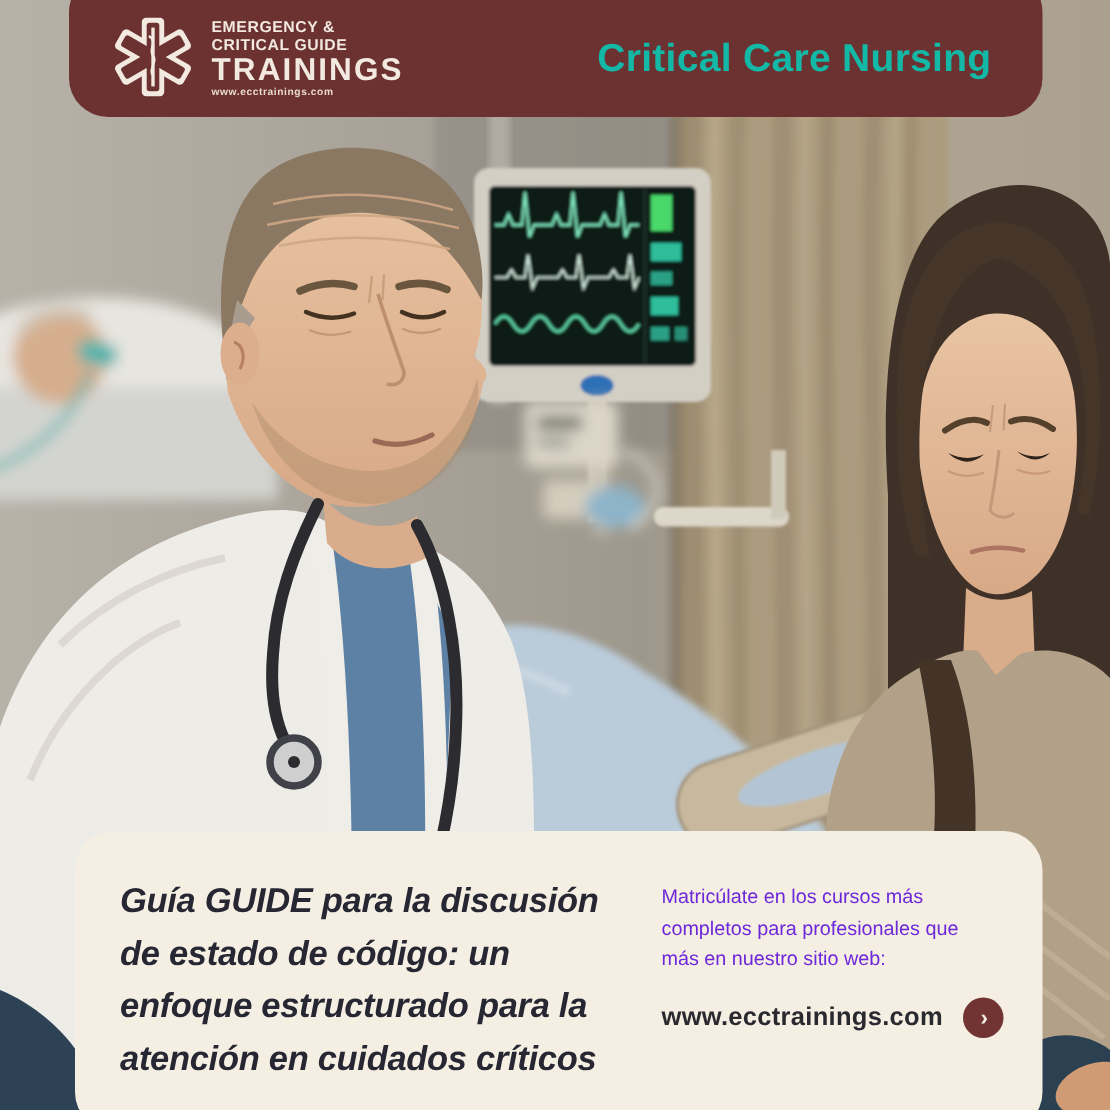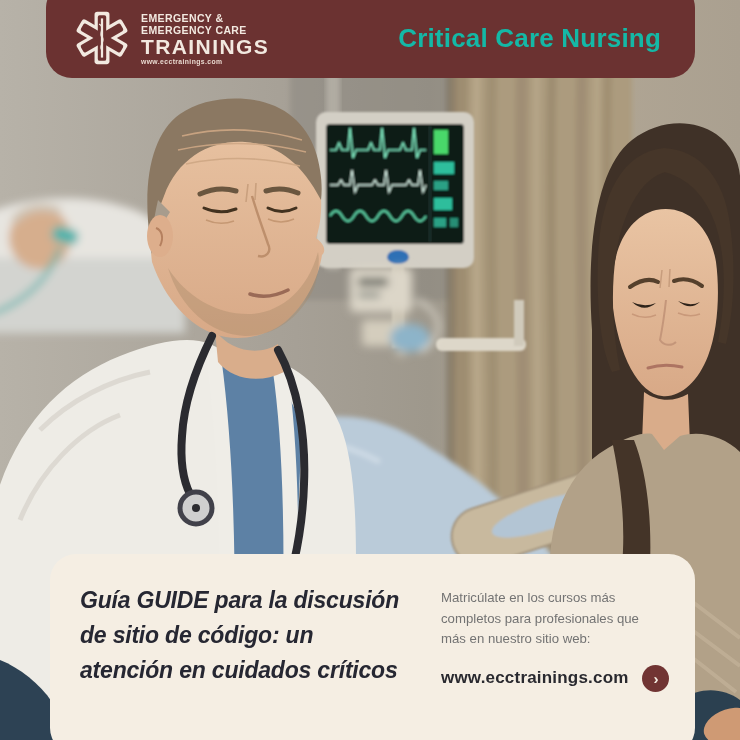--- a/index.html
+++ b/index.html
@@ -19,21 +19,21 @@
   .header-title{color:#14b8a6;font-size:26px;font-weight:bold;letter-spacing:.2px;}
 
   
   .card{position:absolute;left:50px;top:554px;width:645px;height:200px;
     background:#f5eee3;border-radius:26px;box-sizing:border-box;
     display:flex;gap:22px;padding:29px 26px 0 30px;}
   .card-title{flex:1;color:#262732;font-size:23px;font-weight:bold;
     line-height:35px;letter-spacing:-.2px;}
   .card-title div{white-space:nowrap;font-style:italic;}
   .card-right{width:228px;padding-top:5px;}
-  .card-desc{color:#737373;font-size:13.2px;line-height:20.5px;}
+  .card-desc{color:#6d28d9;font-size:13.2px;line-height:20.5px;}
   .card-desc div{white-space:nowrap;}
   .url-row{display:flex;align-items:center;gap:13px;margin-top:15px;}
   .url-text{color:#29292f;font-size:17px;font-weight:bold;letter-spacing:.2px;white-space:nowrap;}
   .arrow-btn{width:27px;height:27px;border-radius:50%;background:#713433;color:#f5eee3;
     display:flex;align-items:center;justify-content:center;font-size:15px;font-weight:bold;
     padding-left:2px;box-sizing:border-box;cursor:pointer;}
 </style>
 </head>
 <body>
 
@@ -196,32 +196,33 @@
           <rect x="22" y="2" width="16" height="56" rx="3" fill="#f2e9e0" transform="rotate(120 30 30)"></rect>
           <rect x="25.5" y="5.5" width="9" height="49" rx="2" fill="#6b3231"></rect>
           <rect x="25.5" y="5.5" width="9" height="49" rx="2" fill="#6b3231" transform="rotate(60 30 30)"></rect>
           <rect x="25.5" y="5.5" width="9" height="49" rx="2" fill="#6b3231" transform="rotate(120 30 30)"></rect>
           <line x1="30" y1="9" x2="30" y2="51" stroke="#f2e9e0" stroke-width="2.4"></line>
           <path d="M27 15 C34 19 26 25 30 29 C34 33 26 39 30 43" stroke="#f2e9e0" stroke-width="1.5" fill="none"></path>
         </g>
       </svg>
       <div class="logo-text">
         <span class="logo-line">EMERGENCY &amp;</span>
-        <span class="logo-line">EMERGENCY CARE</span>
+        <span class="logo-line">CRITICAL GUIDE</span>
         <span class="logo-trainings">TRAININGS</span>
         <span class="logo-site">www.ecctrainings.com</span>
       </div>
     </div>
     <div class="header-title">Critical Care Nursing</div>
   </div>
 
   <div class="card">
     <div class="card-title">
       <div>Guía GUIDE para la discusión</div>
-      <div>de sitio de código: un</div>
+      <div>de estado de código: un</div>
+      <div>enfoque estructurado para la</div>
       <div>atención en cuidados críticos</div>
     </div>
     <div class="card-right">
       <div class="card-desc">
         <div>Matricúlate en los cursos más</div>
         <div>completos para profesionales que</div>
         <div>más en nuestro sitio web:</div>
       </div>
       <div class="url-row">
         <span class="url-text">www.ecctrainings.com</span>

